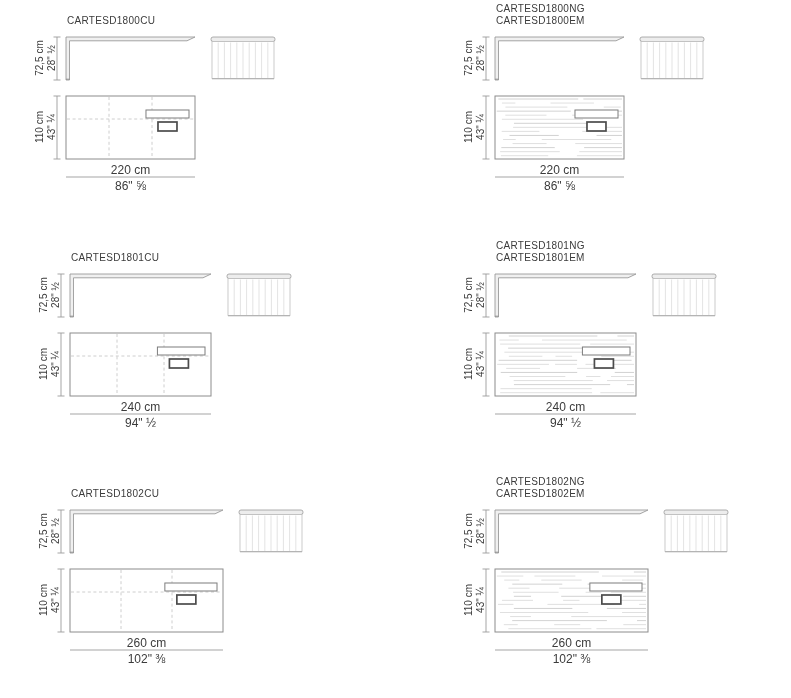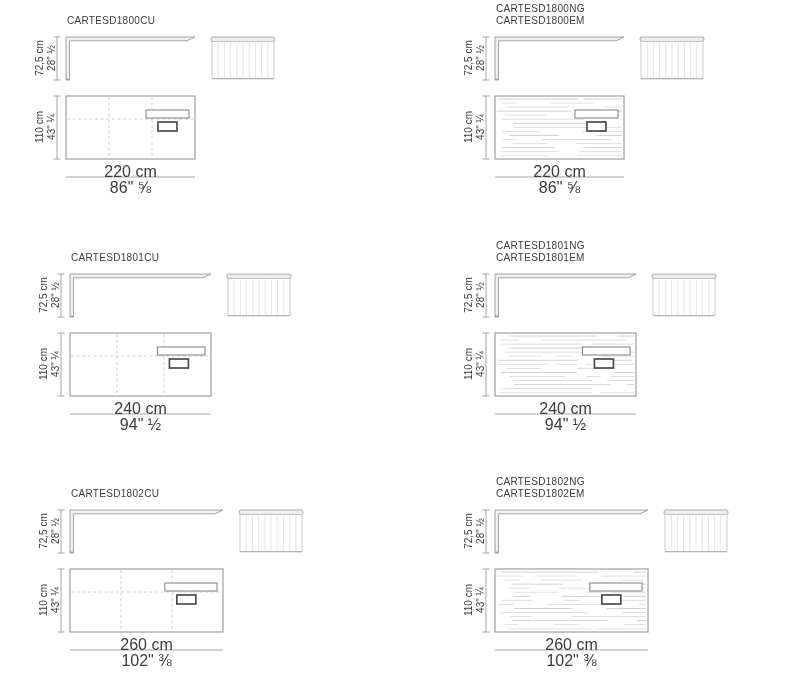--- a/index.html
+++ b/index.html
@@ -5,21 +5,21 @@
   html,body{margin:0;padding:0;background:#ffffff;}
   .canvas{position:relative;width:791px;height:698px;background:#ffffff;overflow:hidden;
           font-family:"Liberation Sans",sans-serif;color:#3b3b3b;}
   .panel{position:absolute;width:350px;height:232px;}
   .panel svg{position:absolute;left:0;top:0;}
   .title{position:absolute;left:41px;top:2px;height:24px;display:flex;flex-direction:column;
          justify-content:flex-end;font-size:10px;line-height:11.5px;letter-spacing:.3px;color:#3b3b3b;}
   .title div:empty{display:none;}
   .vlabel{position:absolute;transform:translate(-50%,-50%) rotate(-90deg);white-space:nowrap;
           font-size:10px;color:#3b3b3b;}
-  .wlabel{position:absolute;text-align:center;font-size:16px;color:#3b3b3b;white-space:nowrap;}
+  .wlabel{position:absolute;text-align:center;font-size:12px;color:#3b3b3b;white-space:nowrap;}
 </style>
 </head>
 <body>
 
 <div class="canvas">
 
   <div class="panel" style="left:26px;top:0px">
     <svg width="350" height="232" viewBox="0 0 350 232">
         <line x1="31" y1="37" x2="31" y2="80" stroke="#9b9b9b" stroke-width="0.9"></line>
         <line x1="27.5" y1="37" x2="34.5" y2="37" stroke="#9b9b9b" stroke-width="0.9"></line>

